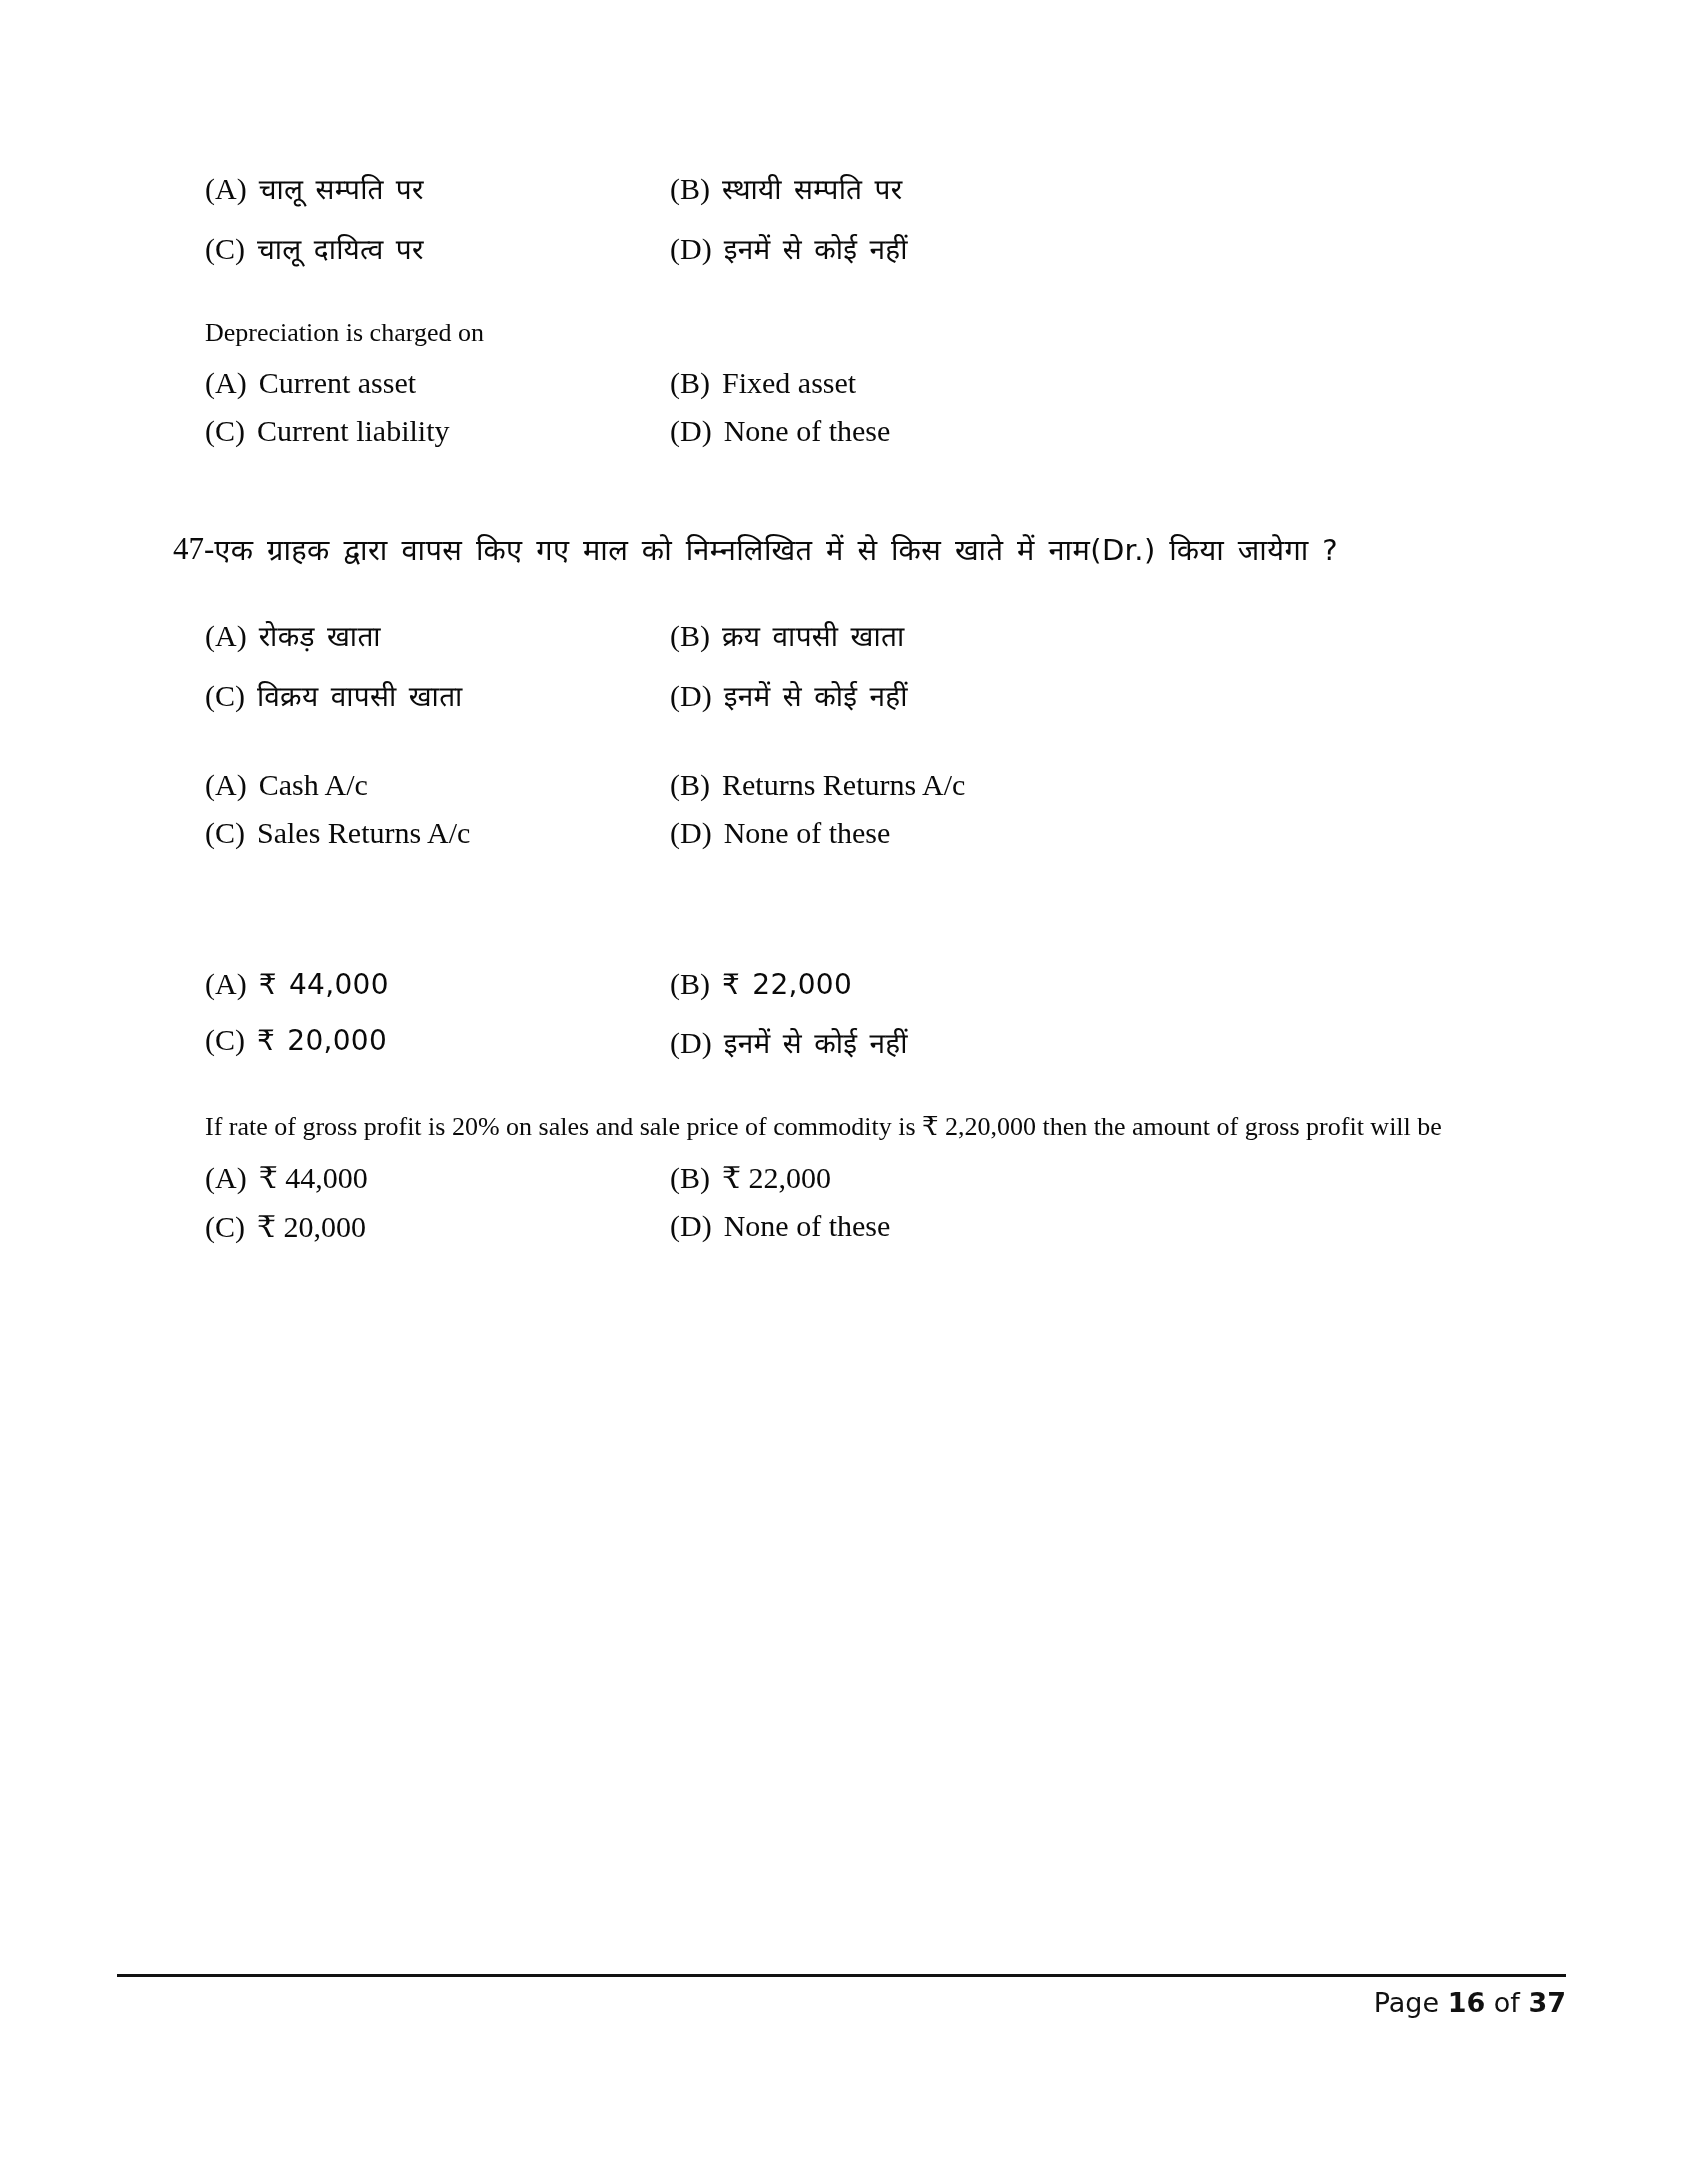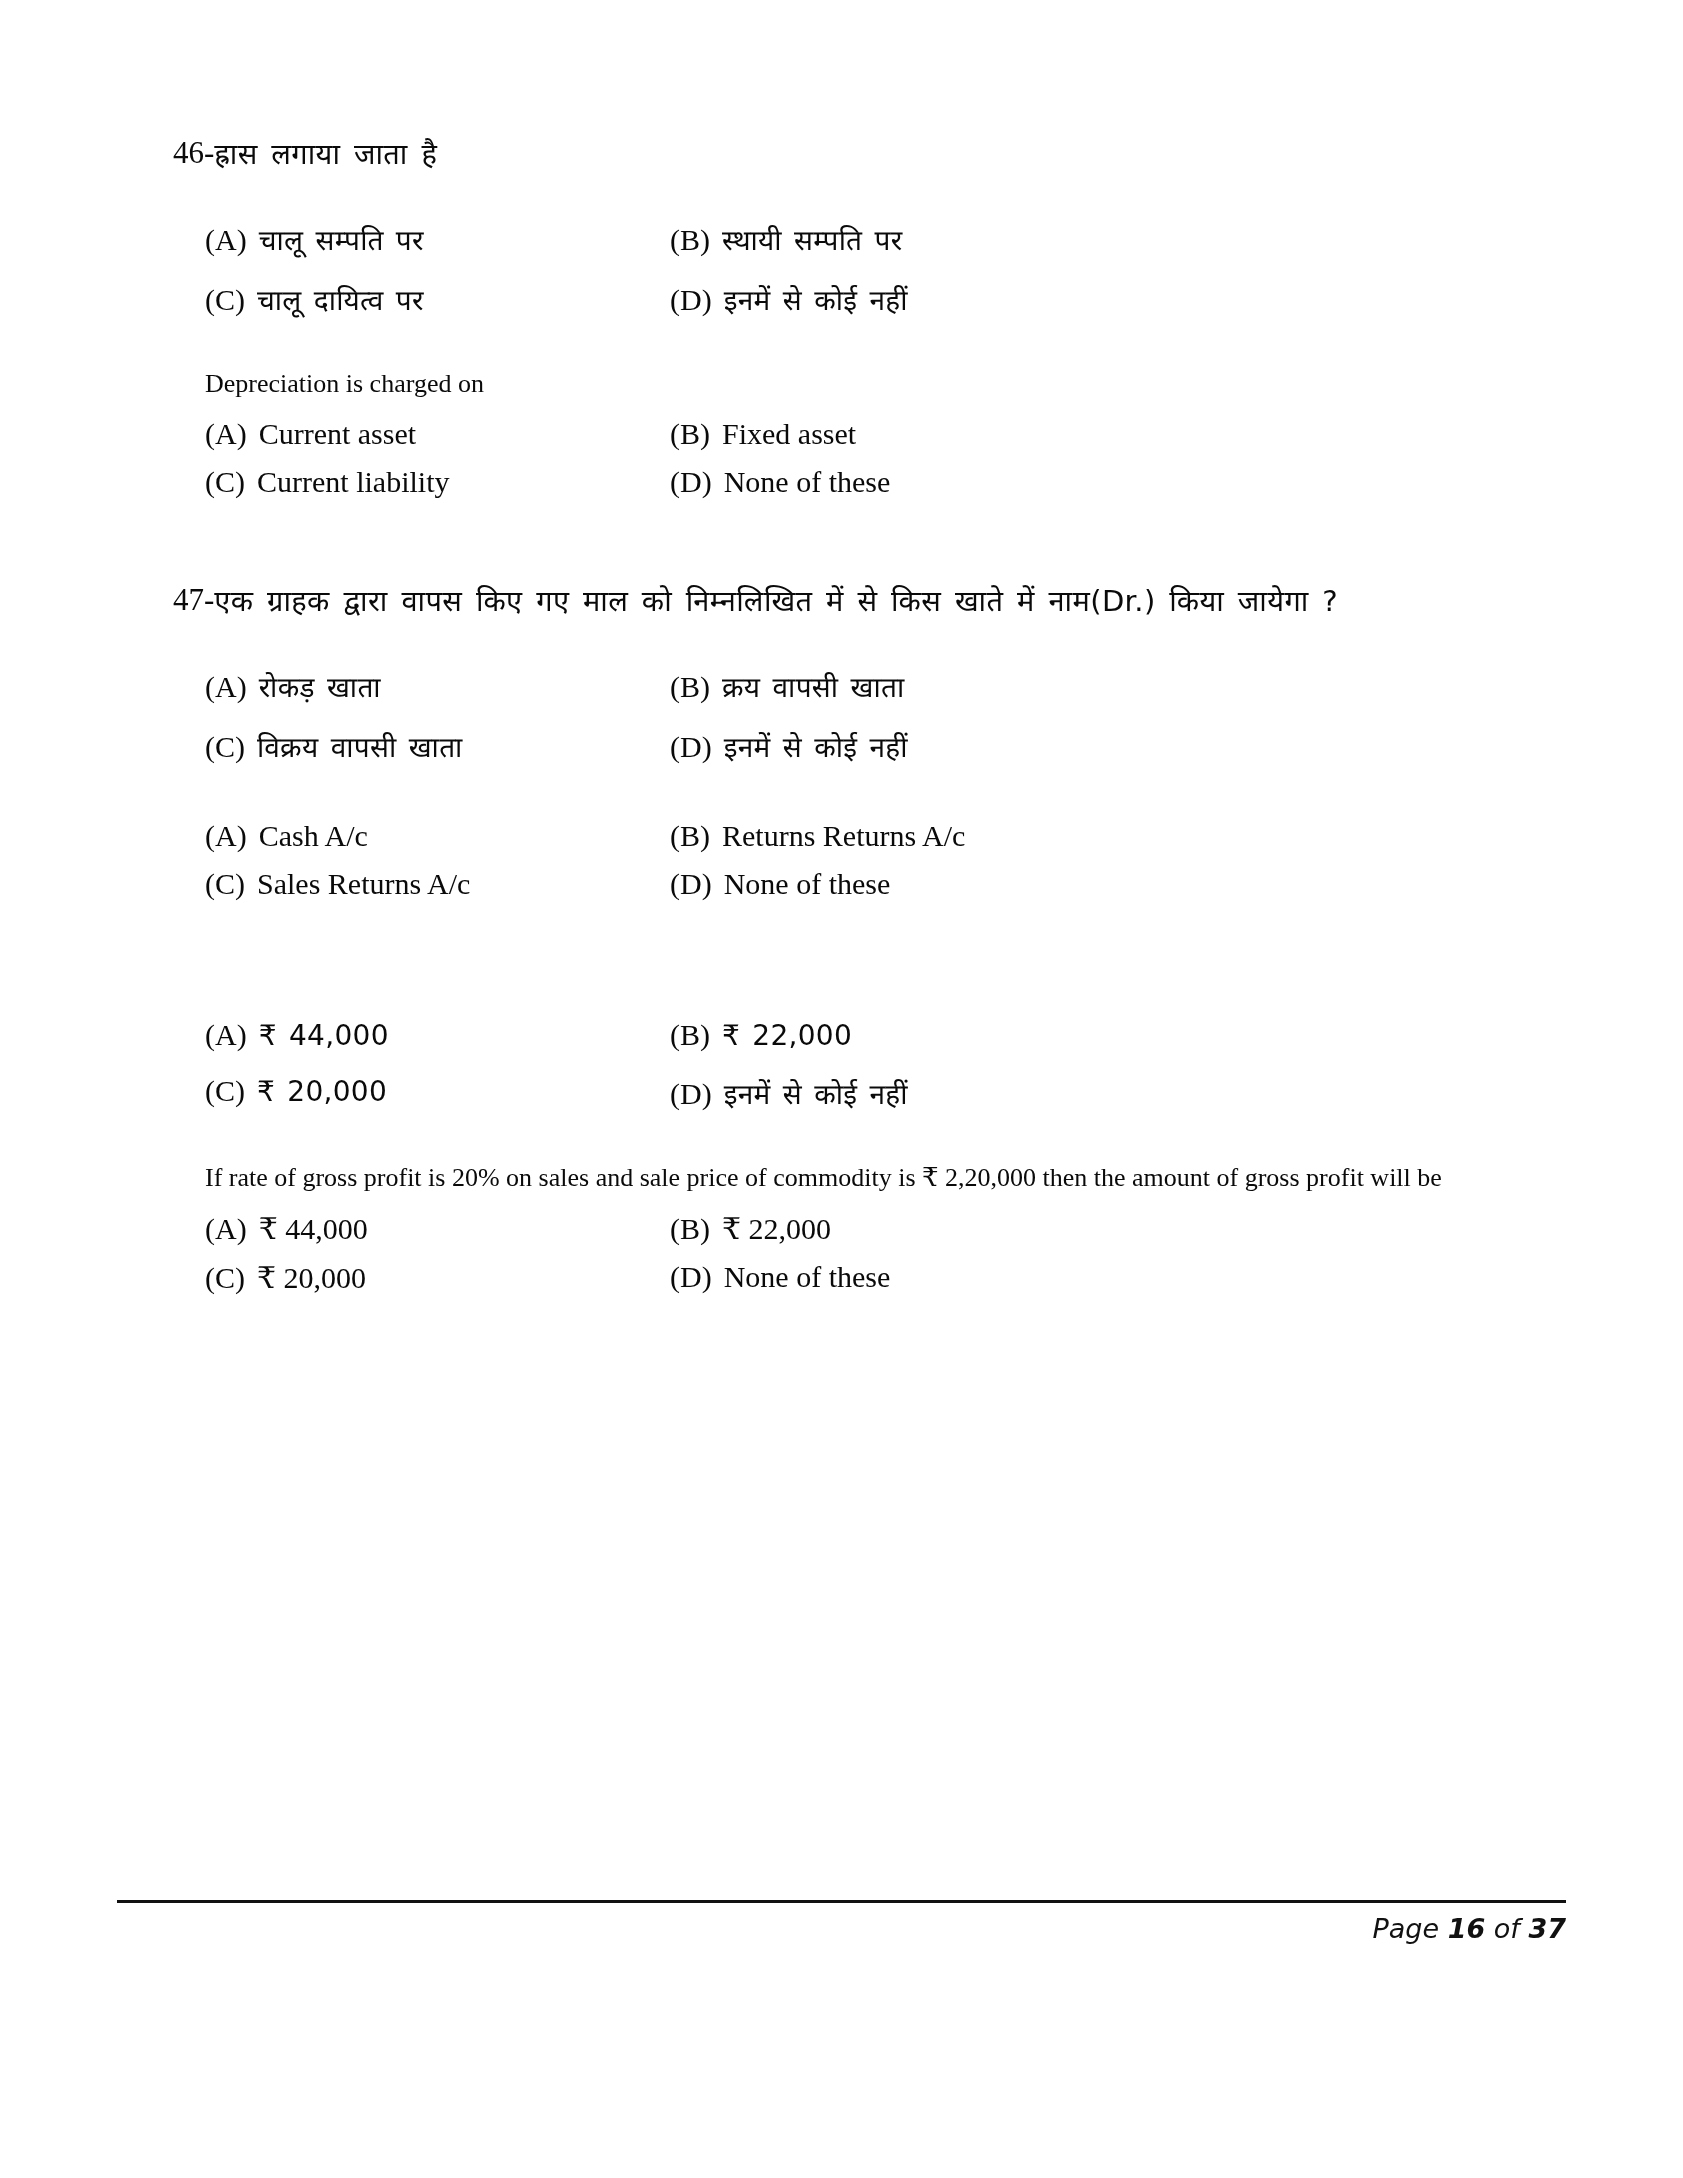--- a/index.html
+++ b/index.html
@@ -101,22 +101,21 @@
   .gap-hi-row  { height: 22px; }
   .gap-block   { height: 40px; }
   .gap-q       { height: 77px; }
   .gap-small   { height: 14px; }
 
   
   .footer {
     position: absolute;
     left: 117px;
     right: 117px;
-    top: 1900px;
-    font-style: italic;
+    top: 1974px;
   }
   .footer-rule {
     border-top: 3px solid #111;
     width: 100%;
   }
   .footer-text {
     text-align: right;
     font-family: "DejaVu Sans", "Liberation Sans", sans-serif;
     font-size: 27px;
     margin-top: 10px;
@@ -126,24 +125,20 @@
 </style>
 </head>
 <body>
 
 <div class="page">
 
   <div class="content">
 
     <div class="question">
 
-      <div class="q-stem">
-        <span class="q-num">46-</span>
-        <span class="q-text-hi">ह्रास लगाया जाता है</span>
-      </div>
 
       <div class="gap-block"></div>
 
       <div class="opt-row hi">
         <div class="opt col-a">
           <span class="opt-tag">(A)</span>
           <span class="opt-val">चालू सम्पति पर</span>
         </div>
         <div class="opt col-b">
           <span class="opt-tag">(B)</span>

